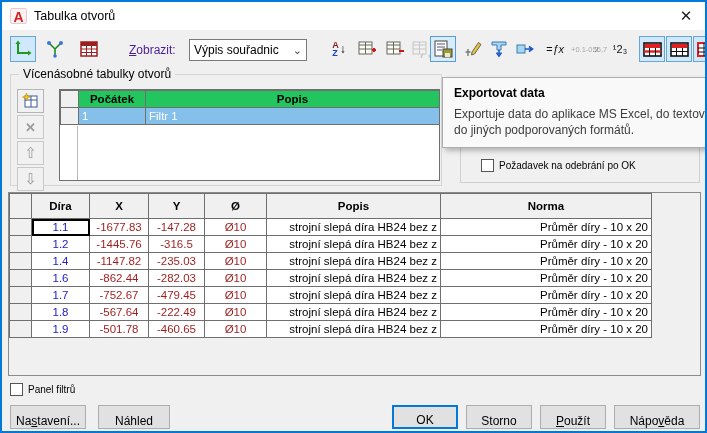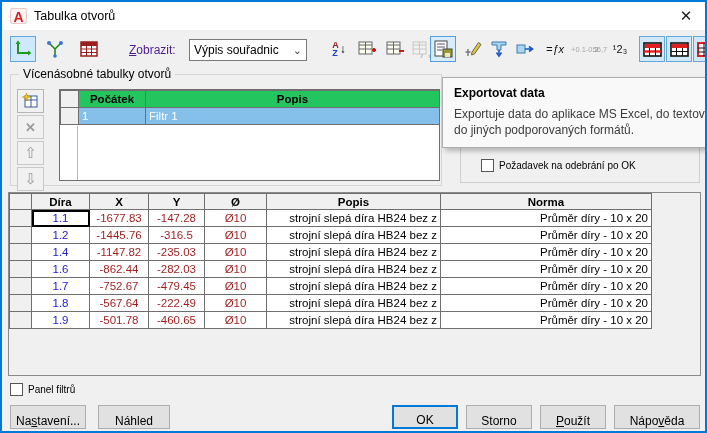--- a/index.html
+++ b/index.html
@@ -52,21 +52,21 @@
 
   
   .optpanel{left:458px;top:145px;width:240px;height:36px;border:1px solid #cfcfcf;display:flex;align-items:center;padding-left:20px;}
   .cbx{width:13px;height:13px;background:#fff;border:1px solid #555;display:inline-block;margin-right:5px;flex:none;}
   .cbx-row{display:flex;align-items:center;font-size:10px;}
 
   
   .mtable-wrap{left:6px;top:190px;width:693px;height:184px;background:#f0f0f0;border:1px solid #8a8a8a;}
   .mtable{border-collapse:collapse;table-layout:fixed;width:642px;}
   .mtable th,.mtable td{border:1px solid #6f6f6f;height:17px;padding:0 3px;font-size:11.5px;overflow:hidden;white-space:nowrap;text-align:center;}
-  .mtable thead th{background:#f0f0f0;font-weight:bold;height:16px;}
+  .mtable thead th{background:#f0f0f0;font-weight:bold;height:25px;}
   .mtable td{background:#fff;}
   .mtable td.rh,.mtable th.rh{background:#f0f0f0;}
   .mtable td.c-dira{color:#2121cc;}
   .mtable td.c-num{color:#9e1e1e;}
   .mtable td.c-txt{text-align:right;margin-top:15px;}
   .mtable td.focus{outline:2px solid #000;outline-offset:-2px;}
   .w-rh{width:22px;} .w-dira{width:58px;} .w-x{width:59px;} .w-y{width:56px;}
   .w-d{width:62px;} .w-popis{width:174px;} .w-norma{width:211px;}
 
   

